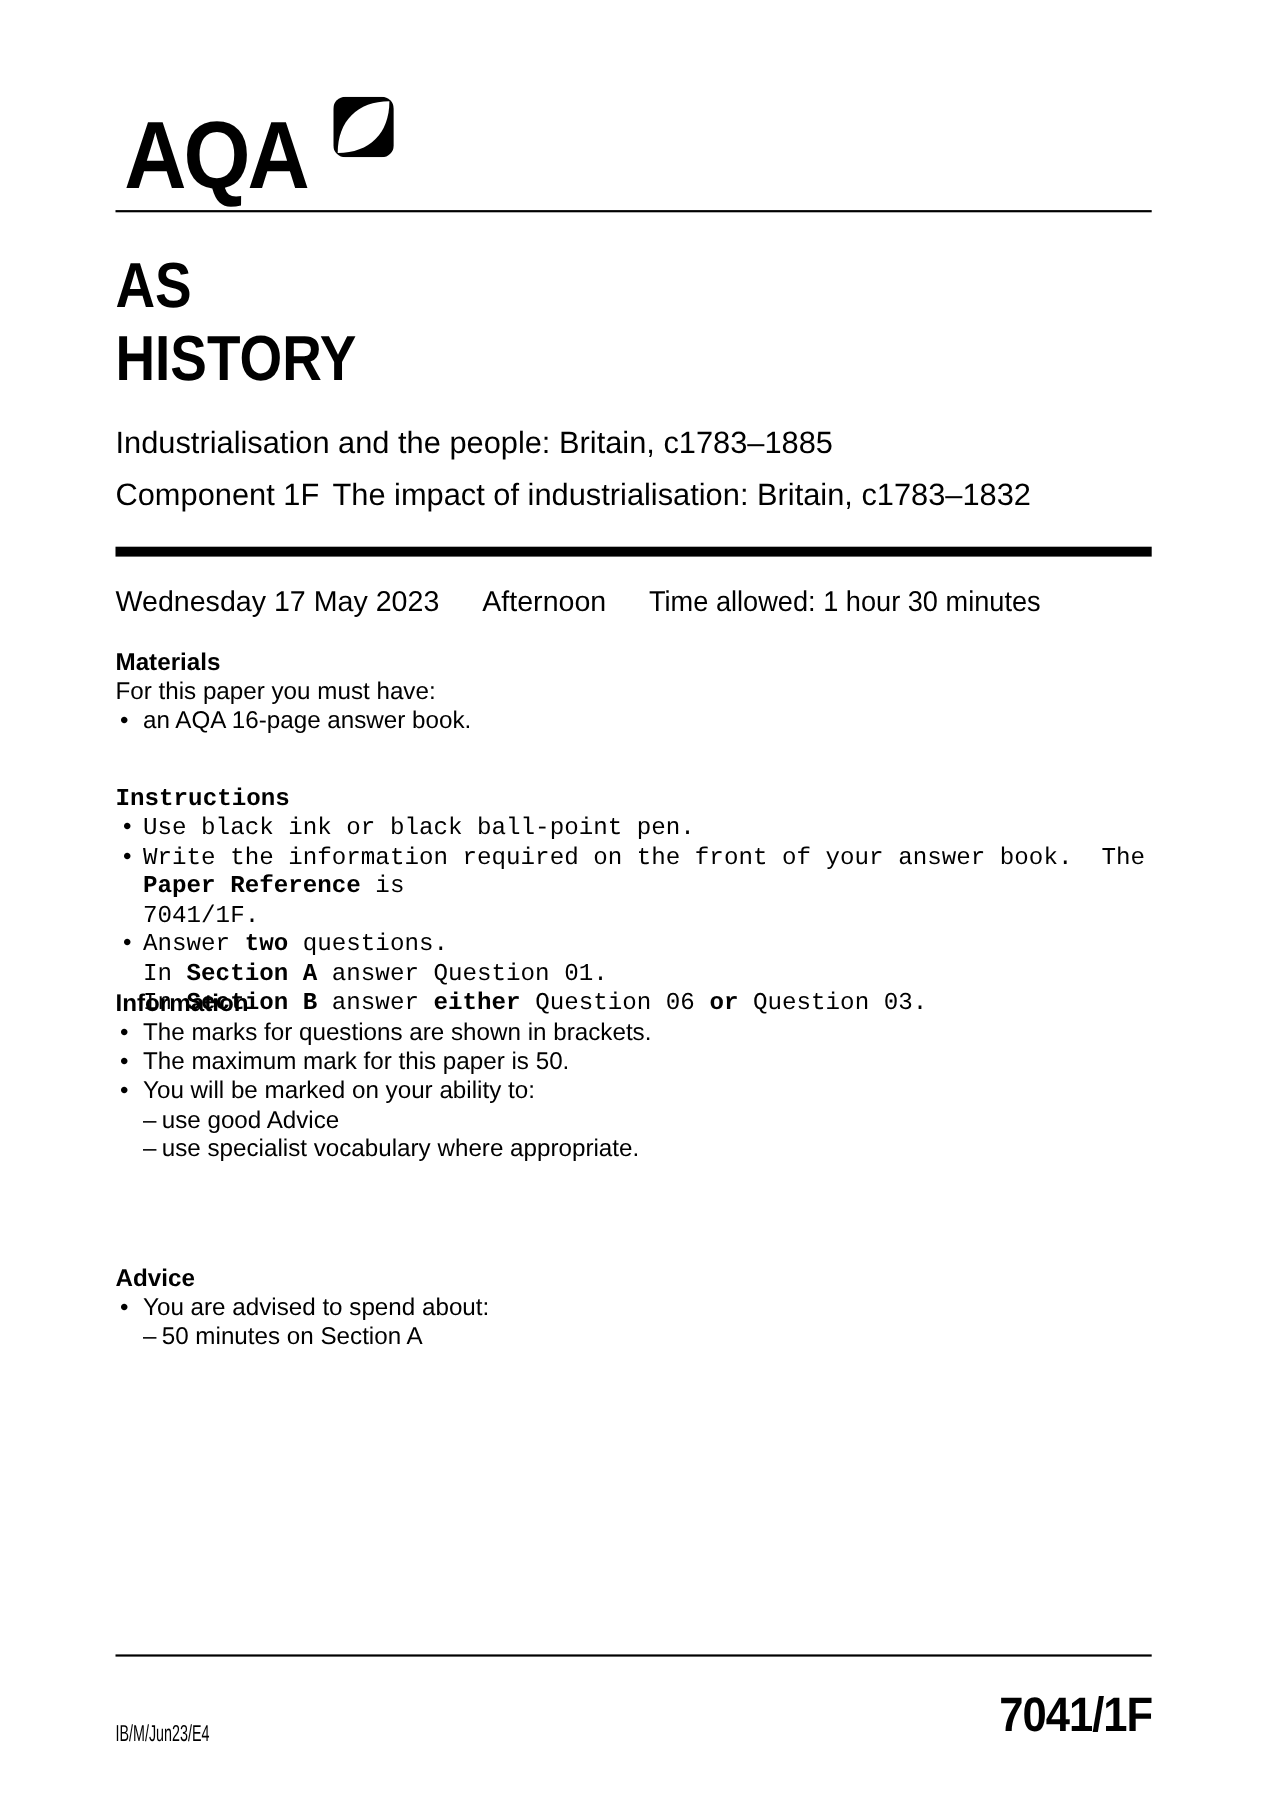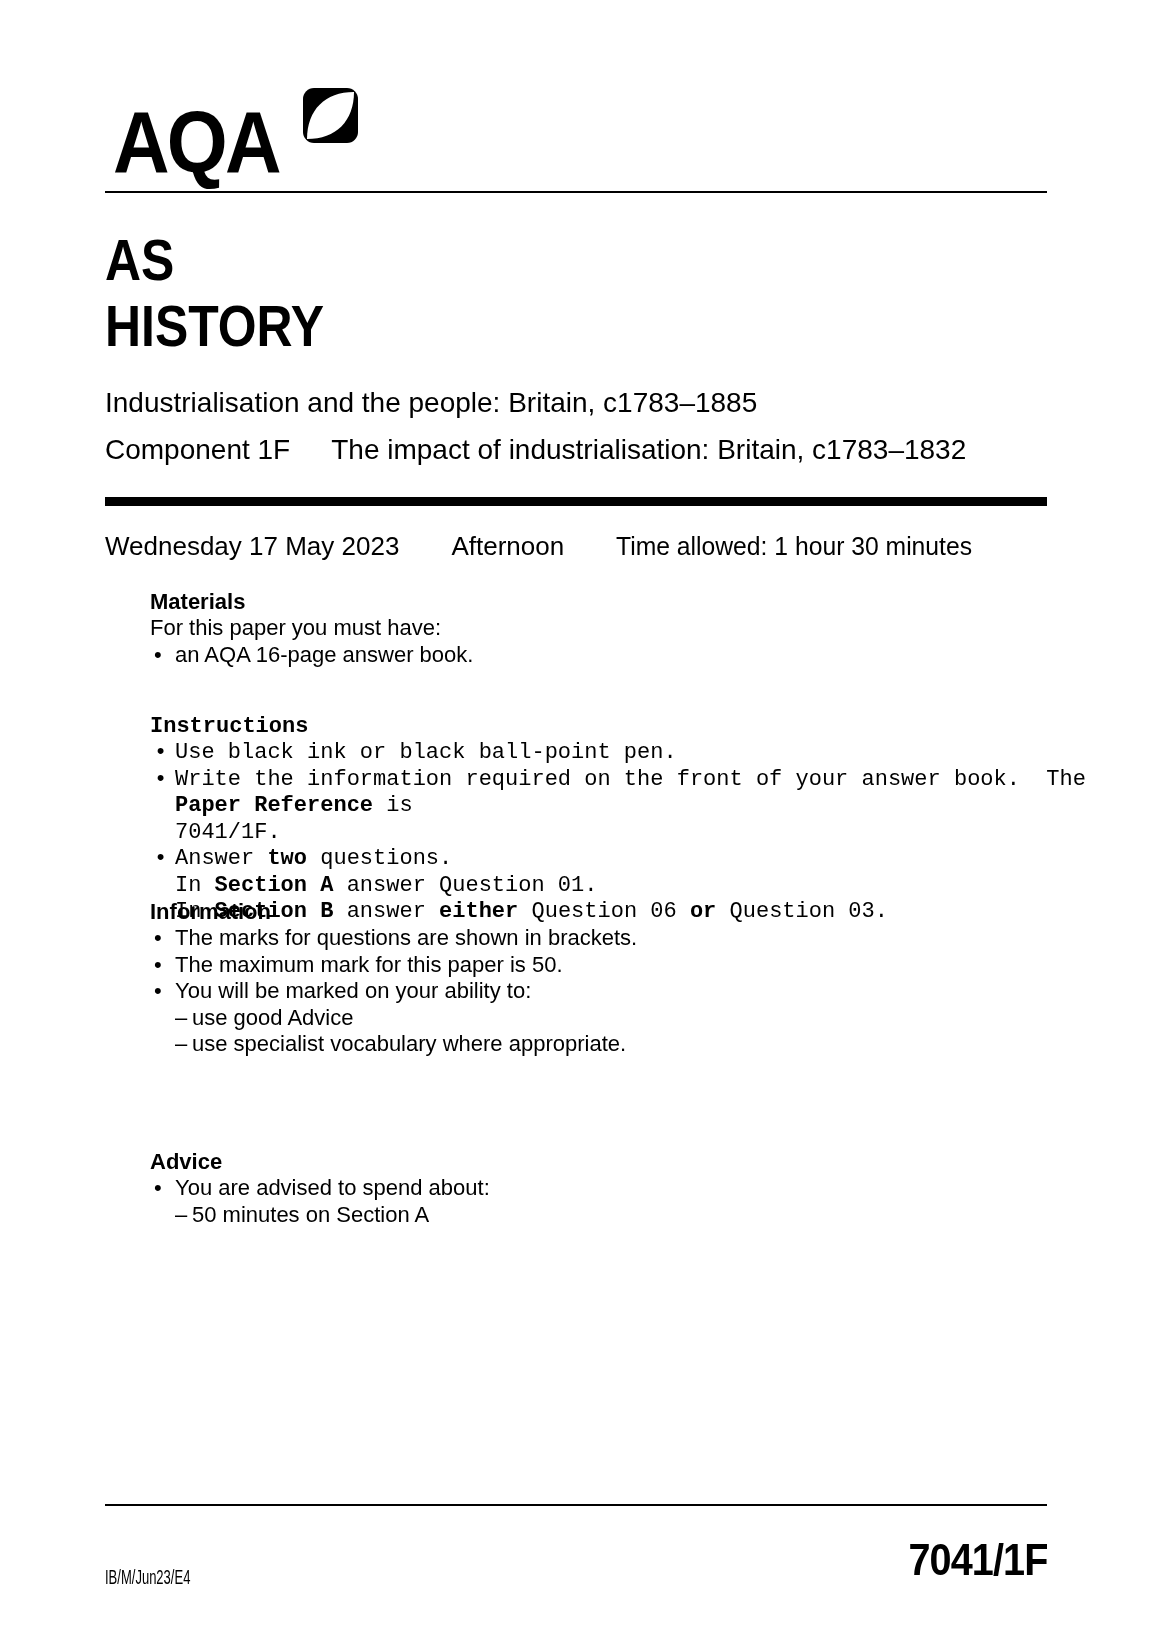--- a/index.html
+++ b/index.html
@@ -33,32 +33,32 @@
     transform:scaleX(0.86); transform-origin:0 0;
   }
 
   .series-title {
     position:absolute; left:105px; top:386px;
     font-size:28px; line-height:33px;
   }
   .component-line {
     position:absolute; left:105px; top:433px;
     font-size:28px; line-height:33px;
-    display:flex; gap:41px;
+    display:flex; gap:12px;
   }
 
   .exam-details {
     position:absolute; left:105px; top:531px;
     font-size:26px; line-height:31px;
-    display:flex; gap:52px; white-space:pre;
+    display:flex; gap:39px; white-space:pre;
   }
   .exam-details .squeeze { display:inline-block; transform:scaleX(0.95); transform-origin:0 50%; }
 
   
-  .section { position:absolute; left:105px; width:965px;margin-left:45px; }
+  .section { position:absolute; left:105px; width:965px; }
   #sec-materials    { top:588px; }
   #sec-instructions { top:713px;font-family:Liberation Mono, monospace; }
   #sec-information  { top:898px; }
   #sec-advice       { top:1148px; }
 
   .section h2 { font-size:22px; font-weight:bold; line-height:27px; }
   .intro, .bullets { font-size:22px; line-height:26.5px; }
   .bullet-row { display:flex; }
   .marker { flex:0 0 25px; width:25px; padding-left:4px; }
   .content { flex:1; white-space:pre-wrap; }

